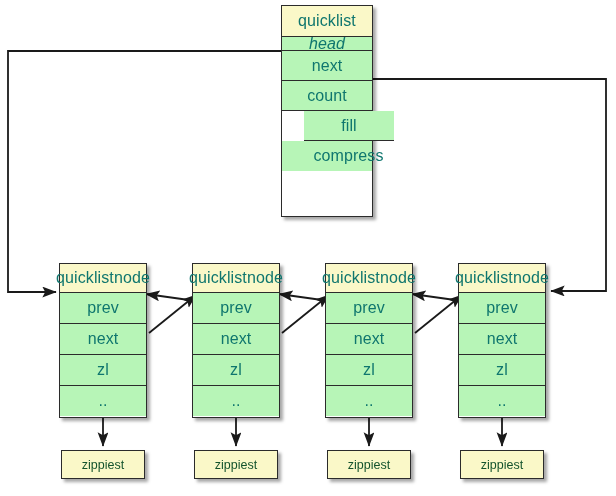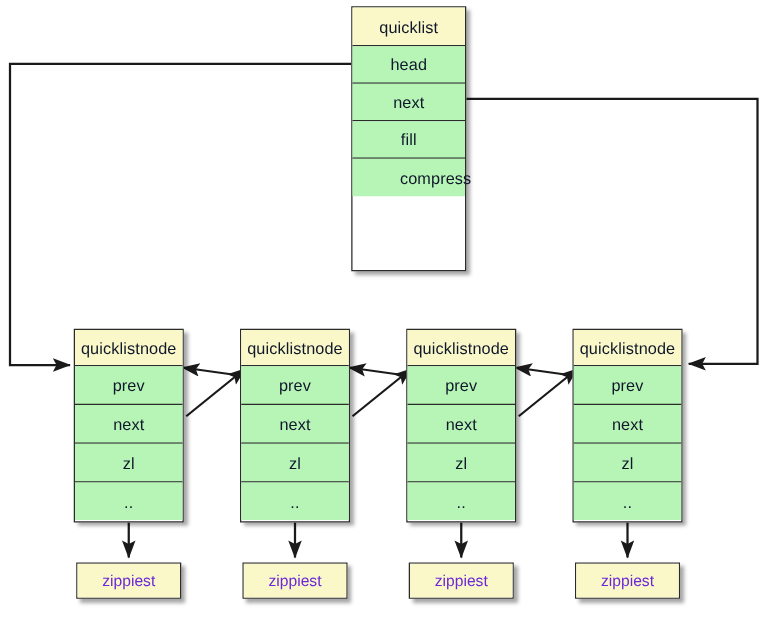--- a/index.html
+++ b/index.html
@@ -30,34 +30,34 @@
     box-shadow: 3px 3px 3px rgba(0,0,0,0.35);
     background: #ffffff;
     z-index: 3;
   }
   .row {
     box-sizing: border-box;
     width: 100%;
     display: flex;
     align-items: center;
     justify-content: center;
-    font-size: 13px;
-    color: #0f172a;
+    font-size: 16px;
+    color: #0f766e;
     letter-spacing: 0.1px;
     border-bottom: 1.5px solid #2b2b2b;
     background: #b7f5b7;
   }
   .row:last-child { border-bottom: none; }
   .row.head-row { background: #faf8c8; }
   .single {
     display: flex;
     align-items: center;
     justify-content: center;
     font-size: 12.5px;
-    color: #6d28d9;
+    color: #14532d;
     width: 100%;
     height: 100%;
     background: #faf8c8;
   }
 </style>
 </head>
 <body>
 
 <div id="canvas">
 
@@ -84,23 +84,24 @@
 
       <path d="M103,365 L103,446" marker-end="url(#arrow)"></path>
       <path d="M236,365 L236,446" marker-end="url(#arrow)"></path>
       <path d="M369,365 L369,446" marker-end="url(#arrow)"></path>
       <path d="M502,365 L502,446" marker-end="url(#arrow)"></path>
     </g>
   </svg>
 
   <div class="box" style="left:281px; top:5px; width:92px; height:212px;">
     <div class="row head-row" style="height:31px;">quicklist</div>
-    <div class="row" style="height:30px;">head</div>
+    <div class="row" style="height:14px;font-style:italic;">head</div>
     <div class="row" style="height:30px;">next</div>
-    <div class="row" style="height:30px;">fill</div>
+    <div class="row" style="height:30px;">count</div>
+    <div class="row" style="height:30px;margin-left:22px;">fill</div>
     <div class="row" style="height:30px;padding-left:43px;">compress</div>
   </div>
 
   <div class="box" style="left:59px; top:263px; width:88px; height:155px;">
     <div class="row head-row" style="height:29px;">quicklistnode</div>
     <div class="row" style="height:31px;">prev</div>
     <div class="row" style="height:31px;">next</div>
     <div class="row" style="height:31px;">zl</div>
     <div class="row" style="height:30px;">..</div>
   </div>

